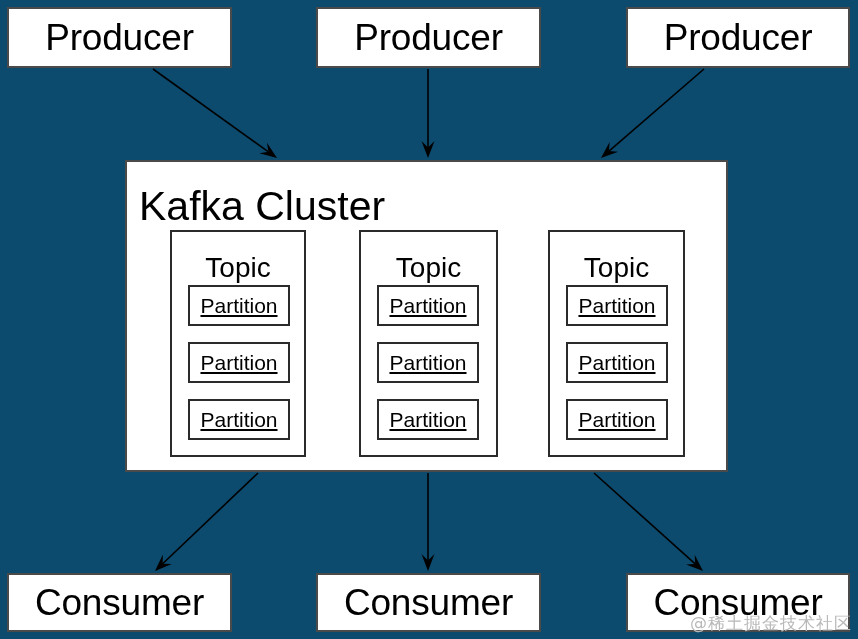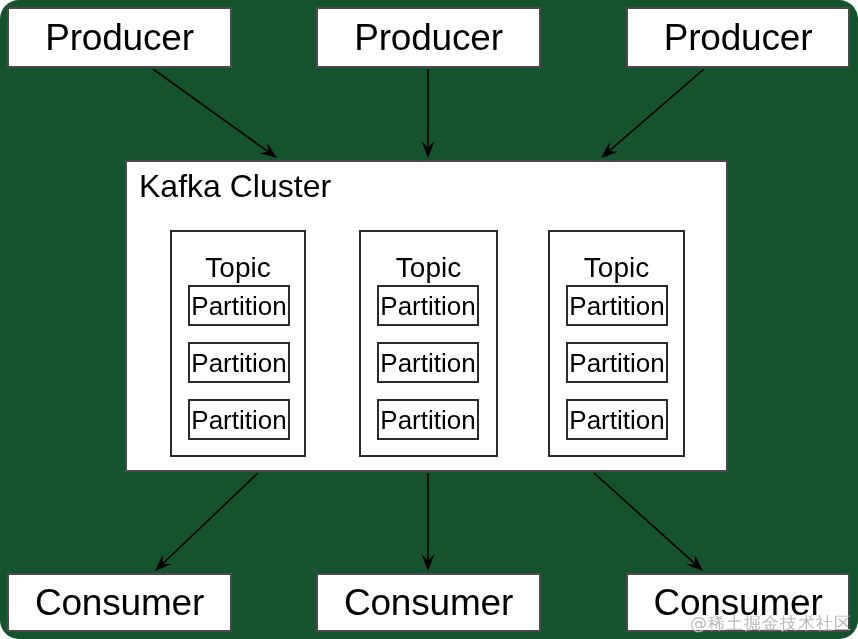--- a/index.html
+++ b/index.html
@@ -7,23 +7,22 @@
     padding: 0;
     background: #ffffff;
   }
   body {
     font-family: "Liberation Sans", "DejaVu Sans", sans-serif;
   }
   #canvas {
     position: relative;
     width: 858px;
     height: 639px;
-    background: #14532d;
+    background: #0c4a6e;
     overflow: hidden;
-    border-radius: 19px;
   }
   .node-box {
     position: absolute;
     box-sizing: border-box;
     background: #ffffff;
     border: 2px solid #3a3a3a;
     display: flex;
     align-items: center;
     justify-content: center;
   }
@@ -39,22 +38,22 @@
   }
   .cluster-box {
     position: absolute;
     box-sizing: border-box;
     background: #ffffff;
     border: 2px solid #4a4a4a;
   }
   .cluster-title {
     position: absolute;
     left: 12px;
-    top: 8px;
-    font-size: 32px;
+    top: 24px;
+    font-size: 41px;
     line-height: 1;
     color: #000000;
     white-space: nowrap;
   }
   .topic-box {
     position: absolute;
     box-sizing: border-box;
     background: #ffffff;
     border: 2px solid #2b2b2b;
   }
@@ -72,24 +71,25 @@
   .partition-box {
     position: absolute;
     box-sizing: border-box;
     background: #ffffff;
     border: 2px solid #2b2b2b;
     display: flex;
     align-items: center;
     justify-content: center;
   }
   .partition-label {
-    font-size: 26px;
-    line-height: 1;
-    color: #000000;
-    white-space: nowrap;
+    font-size: 21px;
+    line-height: 1;
+    color: #000000;
+    white-space: nowrap;
+    text-decoration: underline;
   }
   #arrow-layer {
     position: absolute;
     left: 0;
     top: 0;
     width: 858px;
     height: 639px;
     pointer-events: none;
   }
   .watermark {

